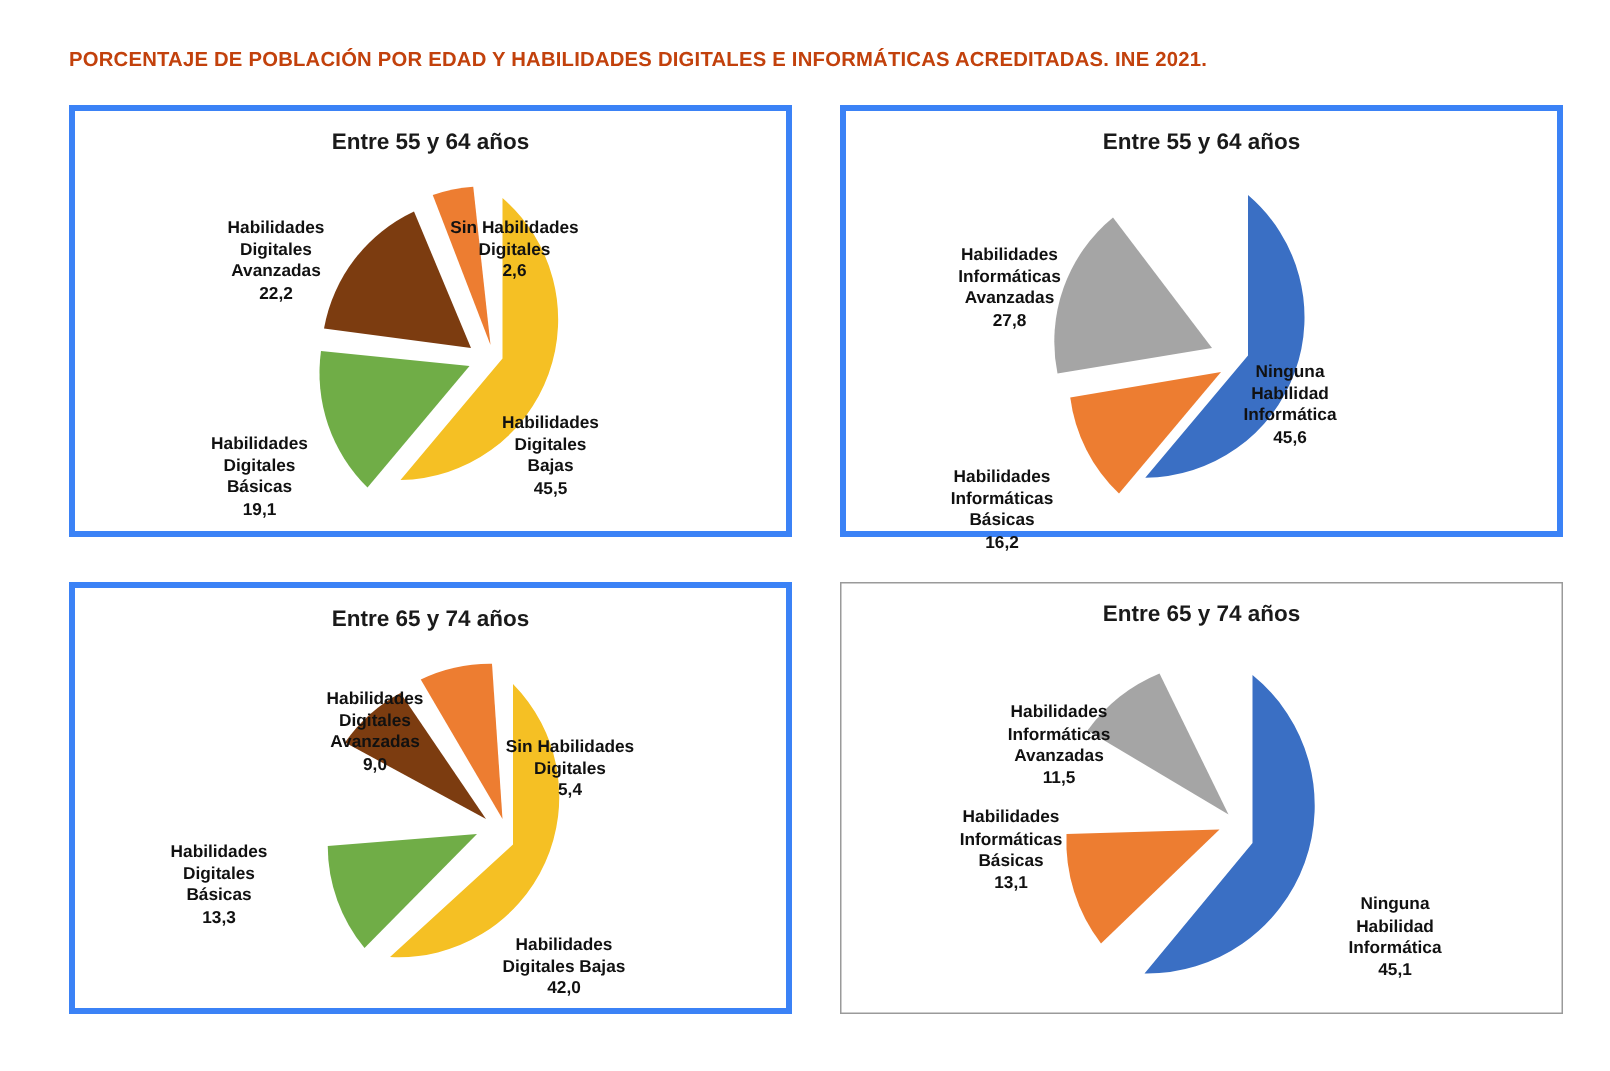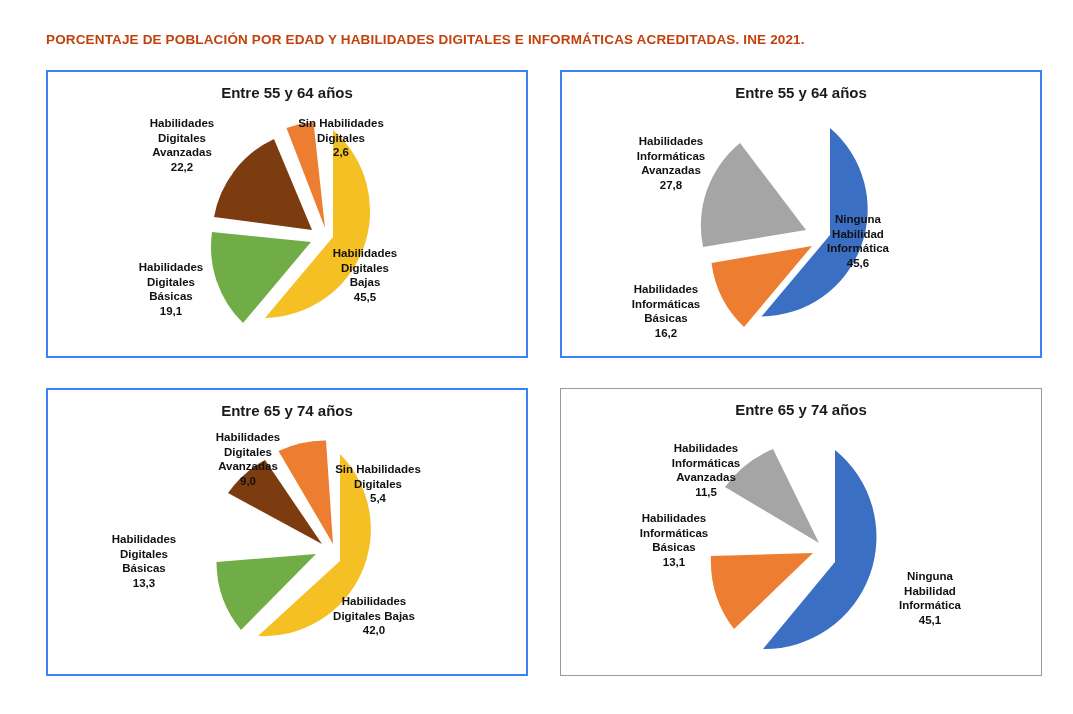--- a/index.html
+++ b/index.html
@@ -22,21 +22,21 @@
     top: 32px;
     font-size: 13.5px;
     font-weight: bold;
     letter-spacing: 0.15px;
     color: #c2410c;
     white-space: nowrap;
   }
   .panel {
     position: absolute;
     background: #ffffff;
-    border: 2px solid #3b82f6;
+    border: 4px solid #3b82f6;
     box-sizing: border-box;
   }
   .panel.thick {
     border: 1px solid #9a9a9a;
   }
   .panel-title {
     position: absolute;
     left: 0;
     right: 0;
     text-align: center;
@@ -48,20 +48,21 @@
     position: absolute;
     overflow: visible;
   }
   .lbl {
     position: absolute;
     font-size: 11.5px;
     line-height: 14.5px;
     font-weight: bold;
     color: #111111;
     white-space: pre;
+    margin-top: 27px;
   }
   .lbl.center { text-align: center; }
 
   
   #panel-1 { left: 46px;  top: 70px;  width: 482px; height: 288px; }
   #panel-2 { left: 560px; top: 70px;  width: 482px; height: 288px; }
   #panel-3 { left: 46px;  top: 388px; width: 482px; height: 288px; }
   #panel-4 { left: 560px; top: 388px; width: 482px; height: 288px; }
 
   #panel-1 .panel-title { top: 12px; }

